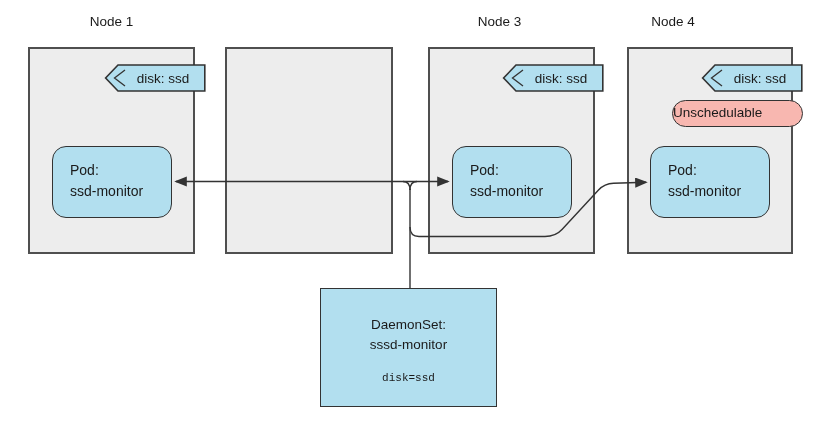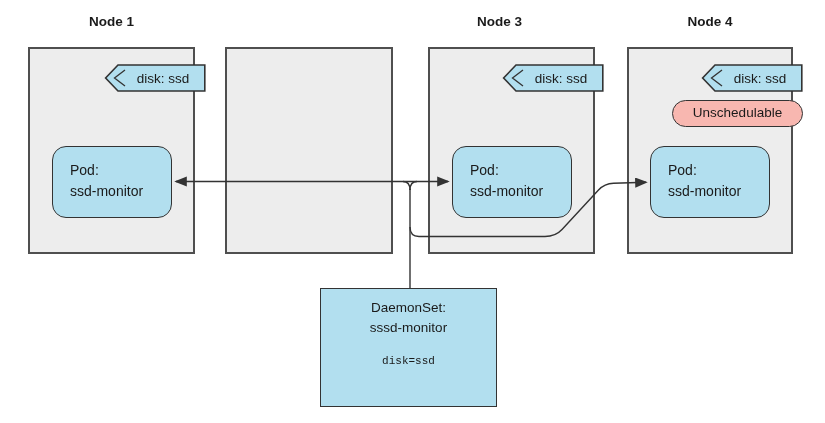--- a/index.html
+++ b/index.html
@@ -7,62 +7,62 @@
     --outline:#333333; --pink:#f8b7b0; --ink:#1a1a1a; --line:#333333; --bg:#ffffff;
   }
   html,body{margin:0;padding:0;background:var(--bg);}
   .canvas{
     position:relative;width:825px;height:423px;background:var(--bg);
     font-family:"Liberation Sans","DejaVu Sans",sans-serif;color:var(--ink);
     overflow:hidden;
   }
   .node-label{
     position:absolute;top:12px;height:20px;line-height:20px;
-    text-align:center;font-size:13.5px;color:var(--ink);font-weight:bold;
+    text-align:center;font-size:13.5px;color:var(--ink);
   }
   .node-box{
     position:absolute;top:47px;height:207px;background:var(--node-fill);
     border:2px solid var(--node-border);box-sizing:border-box;
   }
   .pod{
     position:absolute;width:120px;height:72px;background:var(--blue);
     border:1.8px solid var(--outline);border-radius:14px;box-sizing:border-box;
     font-size:14px;line-height:20.5px;padding:13px 24px 0 17px;z-index:4;
   }
   .tag{position:absolute;width:102px;height:28px;z-index:6;}
   .tag svg{display:block;}
   .tag text{
     font-family:"Liberation Sans","DejaVu Sans",sans-serif;font-size:13.5px;fill:var(--ink);
   }
   .badge{
     position:absolute;left:672px;top:100px;width:131px;height:27px;
     background:var(--pink);border:1.6px solid var(--outline);border-radius:14px;
-    box-sizing:border-box;text-align:center;font-size:13.5px;line-height:24px;z-index:6;
+    box-sizing:border-box;text-align:left;font-size:13.5px;line-height:24px;z-index:6;
   }
   .daemonset{
     position:absolute;left:320px;top:288px;width:177px;height:119px;
     background:var(--blue);border:1.6px solid var(--outline);box-sizing:border-box;
-    text-align:center;font-size:13.5px;line-height:20px;padding-top:9px;z-index:4;
+    text-align:center;font-size:13.5px;line-height:20px;padding-top:26px;z-index:4;
   }
   .ds-spacer{height:13px;}
   .mono{
     font-family:"Liberation Mono","DejaVu Sans Mono",monospace;font-size:11px;
   }
   .wires{position:absolute;left:0;top:0;z-index:5;pointer-events:none;}
   .wires path{stroke:var(--line);stroke-width:1.4;fill:none;}
   .wires .arrowhead{fill:var(--line);stroke:none;}
 </style>
 </head>
 <body>
 
 <div class="canvas">
 
   <div class="node-label" style="left:28px;width:167px;">Node 1</div>
   <div class="node-label" style="left:416px;width:167px;">Node 3</div>
-  <div class="node-label" style="left:627px;width:166px;">Node 4</div>
+  <div class="node-label" style="left:590px;width:166px;">Node 4</div>
 
   <div class="node-box" style="left:28px;width:167px;"></div>
   <div class="node-box" style="left:225px;width:168px;"></div>
   <div class="node-box" style="left:428px;width:167px;"></div>
   <div class="node-box" style="left:627px;width:166px;"></div>
 
   <div class="tag" style="left:104px;top:64px;">
     <svg width="102" height="28" viewBox="0 0 102 28">
       <polygon points="14,1 100.8,1 100.8,27 14,27 1.6,14" fill="var(--blue)" stroke="var(--outline)" stroke-width="1.6"></polygon>
       <polyline points="21,6 10.5,14 21,22" fill="none" stroke="var(--outline)" stroke-width="1.3"></polyline>

